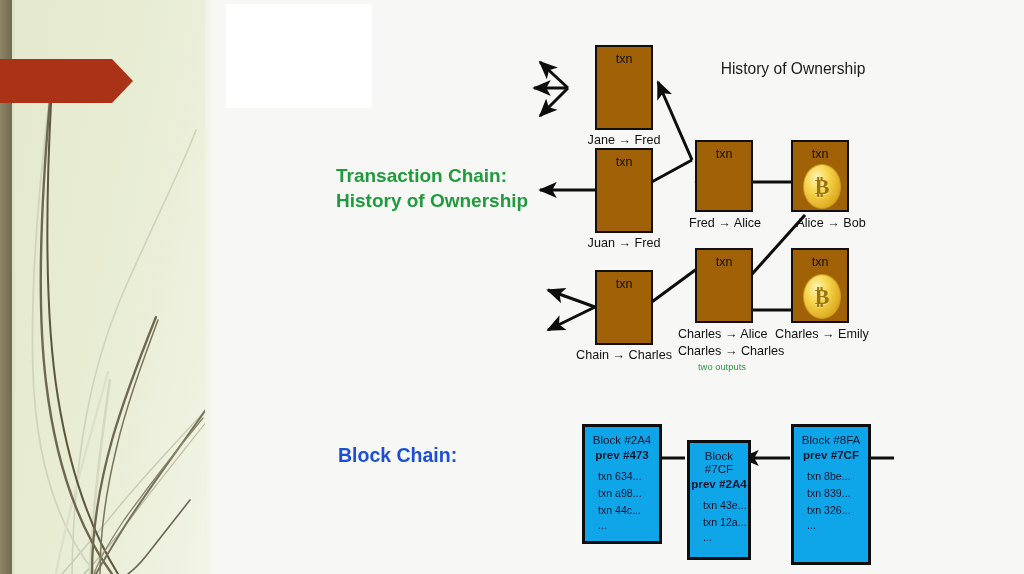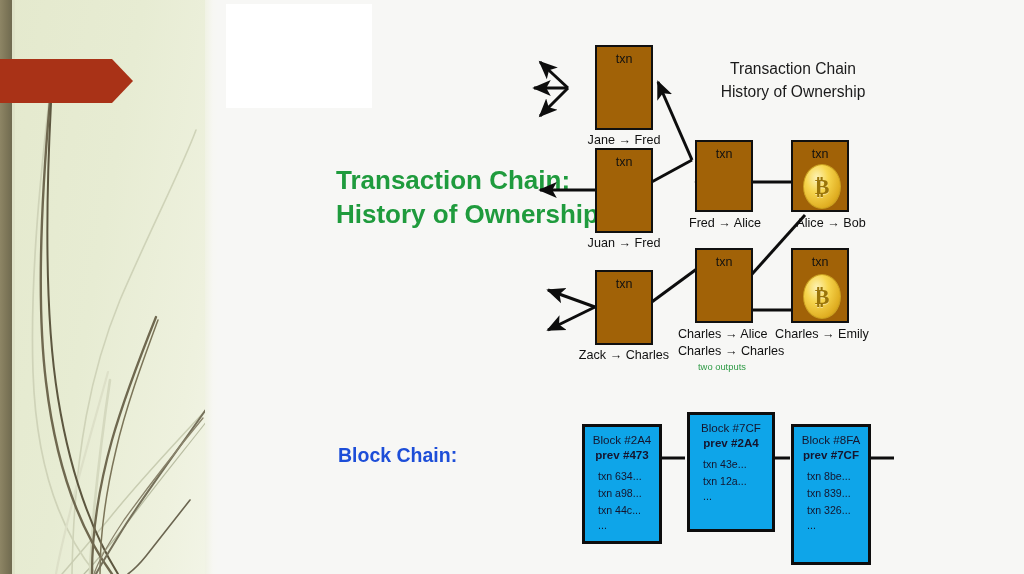--- a/index.html
+++ b/index.html
@@ -24,21 +24,21 @@
 
   
   .banner{position:absolute;left:0;top:58px;width:134px;height:46px;}
 
   
   .white-box{position:absolute;left:226px;top:4px;width:146px;height:104px;
     background:#ffffff;}
 
   
   .cap{position:absolute;line-height:1.32;font-weight:700;}
-  .cap-green{left:336px;top:163px;font-size:26px;color:#1f9b3d;}
+  .cap-green{left:336px;top:163px;font-size:19px;color:#1f9b3d;}
   .cap-blue{left:338px;top:443px;font-size:19.5px;color:#1d4ed8;}
 
   
   .diagram{position:absolute;left:430px;top:0px;width:594px;height:574px;}
   .dg-svg{position:absolute;left:0;top:0;}
 
   .txnbox{position:absolute;background:#a16207;border:2.4px solid #101010;
     box-sizing:border-box;}
   .txnbox .txn-label{position:absolute;left:0;right:0;top:5px;text-align:center;
     font-size:12.5px;color:#111;}
@@ -142,21 +142,20 @@
 
         <line x1="362" y1="310" x2="292" y2="310"></line>
 
         <line x1="255" y1="458" x2="210" y2="458"></line>
         <line x1="360" y1="458" x2="312" y2="458"></line>
         <line x1="464" y1="458" x2="415" y2="458"></line>
       </g>
     </svg>
 
     <div class="dgtitle" style="left:258px;top:58px;width:210px;">
-      <div>Transaction Chain</div>
       <div>History of Ownership</div>
     </div>
 
     <div class="txnbox" style="left:165px;top:45px;width:58px;height:85px;">
       <span class="txn-label">txn</span>
     </div>
     <div class="cap-under" style="left:143px;top:133px;width:102px;">Jane → Fred</div>
 
     <div class="txnbox" style="left:165px;top:148px;width:58px;height:85px;">
       <span class="txn-label">txn</span>
@@ -172,21 +171,21 @@
       <span class="txn-label">txn</span>
       <div class="coin" style="left:10px;top:22px;">
         <span class="bsym">₿</span>
       </div>
     </div>
     <div class="cap-under" style="left:355px;top:216px;width:92px;">Alice → Bob</div>
 
     <div class="txnbox" style="left:165px;top:270px;width:58px;height:75px;">
       <span class="txn-label">txn</span>
     </div>
-    <div class="cap-under" style="left:135px;top:348px;width:118px;">Zack → Charles</div>
+    <div class="cap-under" style="left:135px;top:348px;width:118px;">Chain → Charles</div>
 
     <div class="txnbox" style="left:265px;top:248px;width:58px;height:75px;">
       <span class="txn-label">txn</span>
     </div>
     <div class="cap-under left" style="left:248px;top:327px;">Charles → Alice</div>
     <div class="cap-under left" style="left:248px;top:344px;">Charles → Charles</div>
     <div class="two-out" style="left:268px;top:361px;">two outputs</div>
 
     <div class="txnbox" style="left:361px;top:248px;width:58px;height:75px;">
       <span class="txn-label">txn</span>
@@ -198,21 +197,21 @@
 
     <div class="blockbox" style="left:152px;top:424px;width:80px;height:120px;">
       <div class="bb-title">Block #2A4</div>
       <div class="bb-prev">prev #473</div>
       <div class="bb-txn">txn 634...</div>
       <div class="bb-txn">txn a98...</div>
       <div class="bb-txn">txn 44c...</div>
       <div class="bb-dots">...</div>
     </div>
 
-    <div class="blockbox" style="left:257px;top:412px;width:88px;height:120px;">
+    <div class="blockbox" style="left:257px;top:440px;width:64px;height:120px;">
       <div class="bb-title">Block #7CF</div>
       <div class="bb-prev">prev #2A4</div>
       <div class="bb-txn">txn 43e...</div>
       <div class="bb-txn">txn 12a...</div>
       <div class="bb-dots">...</div>
     </div>
 
     <div class="blockbox" style="left:361px;top:424px;width:80px;height:141px;">
       <div class="bb-title">Block #8FA</div>
       <div class="bb-prev">prev #7CF</div>

